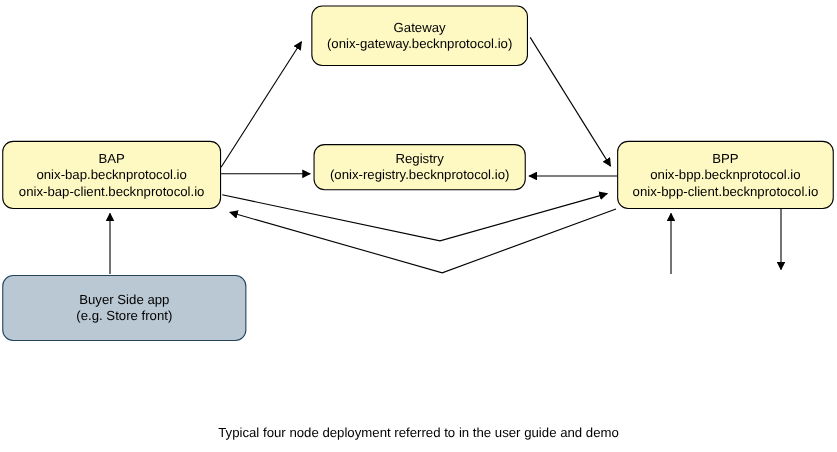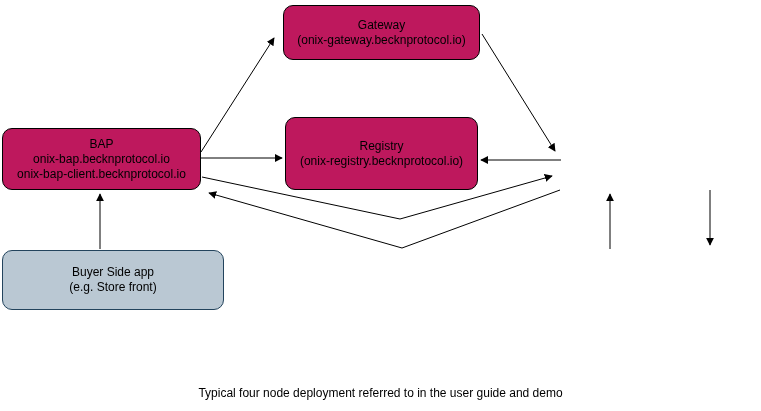--- a/index.html
+++ b/index.html
@@ -8,21 +8,21 @@
     width:761px;height:411px;
     background:#ffffff;
     font-family:"Liberation Sans", sans-serif;
     color:#000000;
     overflow:hidden;
   }
   #edges{position:absolute;left:0;top:0;width:761px;height:411px;}
   .node{
     position:absolute;
     box-sizing:border-box;
-    background:#be185d;
+    background:#fef9c3;
     border:1px solid #000000;
     border-radius:10px;
     display:flex;
     flex-direction:column;
     justify-content:center;
     align-items:center;
     text-align:center;
     font-size:12px;
     line-height:15px;
   }
@@ -65,25 +65,30 @@
     <div>Gateway</div>
     <div>(onix-gateway.becknprotocol.io)</div>
   </div>
 
   <div class="node" style="left:2px;top:128px;width:199px;height:62px">
     <div>BAP</div>
     <div>onix-bap.becknprotocol.io</div>
     <div>onix-bap-client.becknprotocol.io</div>
   </div>
 
-  <div class="node" style="left:285px;top:117px;width:193px;height:73px">
+  <div class="node" style="left:285px;top:131px;width:193px;height:42px">
     <div>Registry</div>
     <div>(onix-registry.becknprotocol.io)</div>
   </div>
 
+  <div class="node" style="left:561px;top:128px;width:197px;height:62px">
+    <div>BPP</div>
+    <div>onix-bpp.becknprotocol.io</div>
+    <div>onix-bpp-client.becknprotocol.io</div>
+  </div>
 
   <div class="node app" style="left:2px;top:250px;width:222px;height:60px">
     <div>Buyer Side app</div>
     <div>(e.g. Store front)</div>
   </div>
 
 
   <div class="caption">Typical four node deployment referred to in the user guide and demo</div>
 
 </div>

